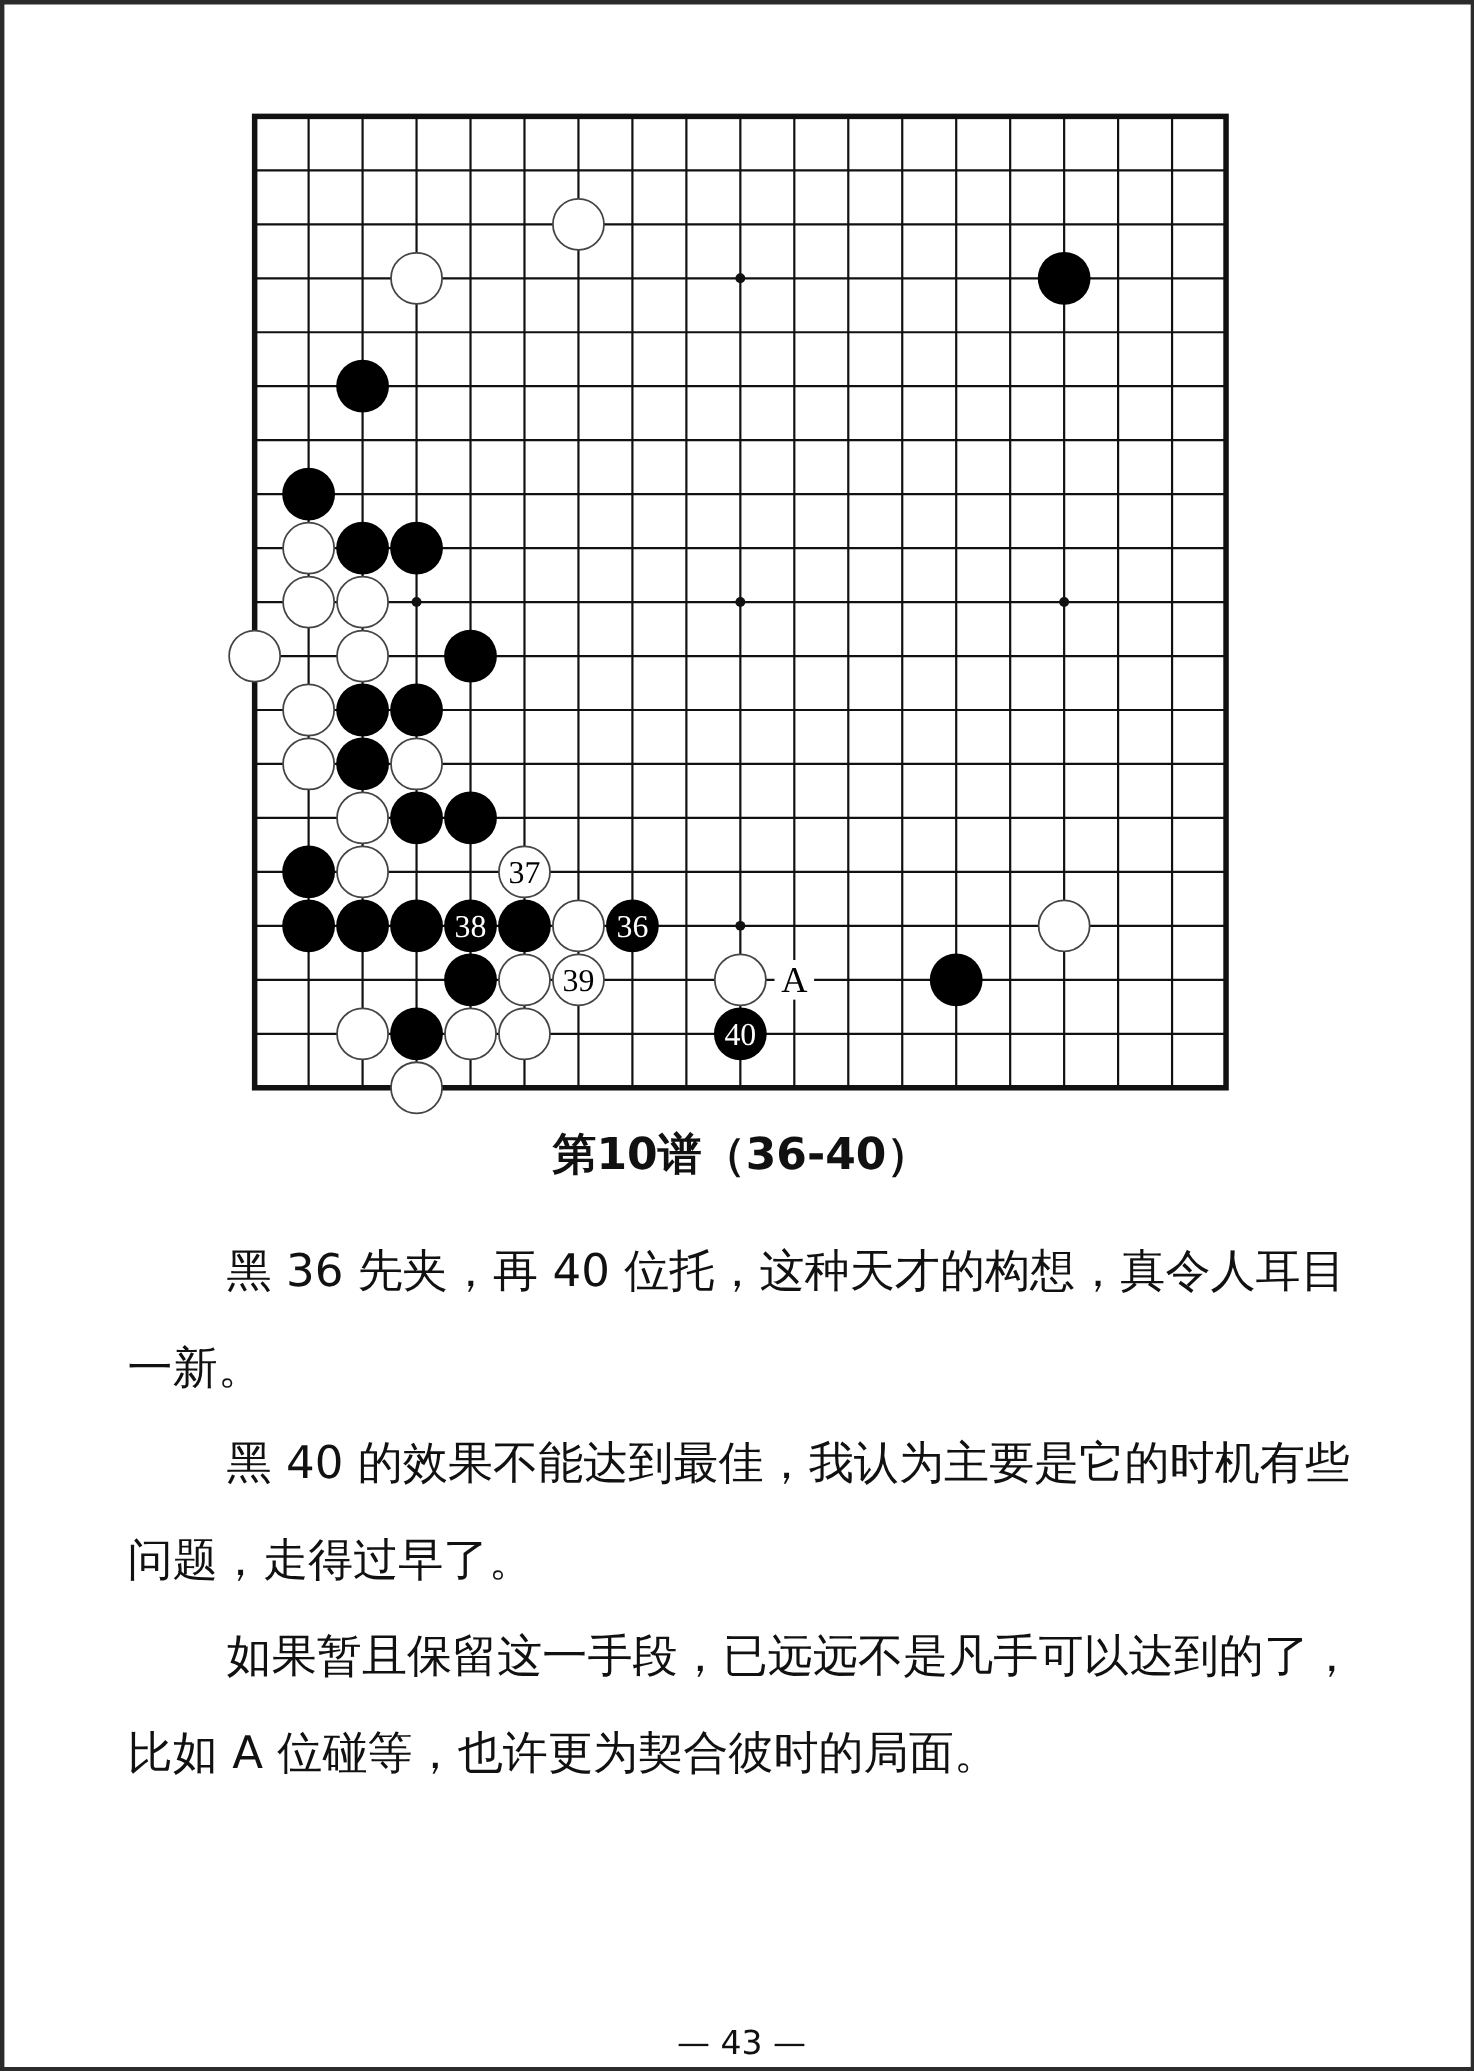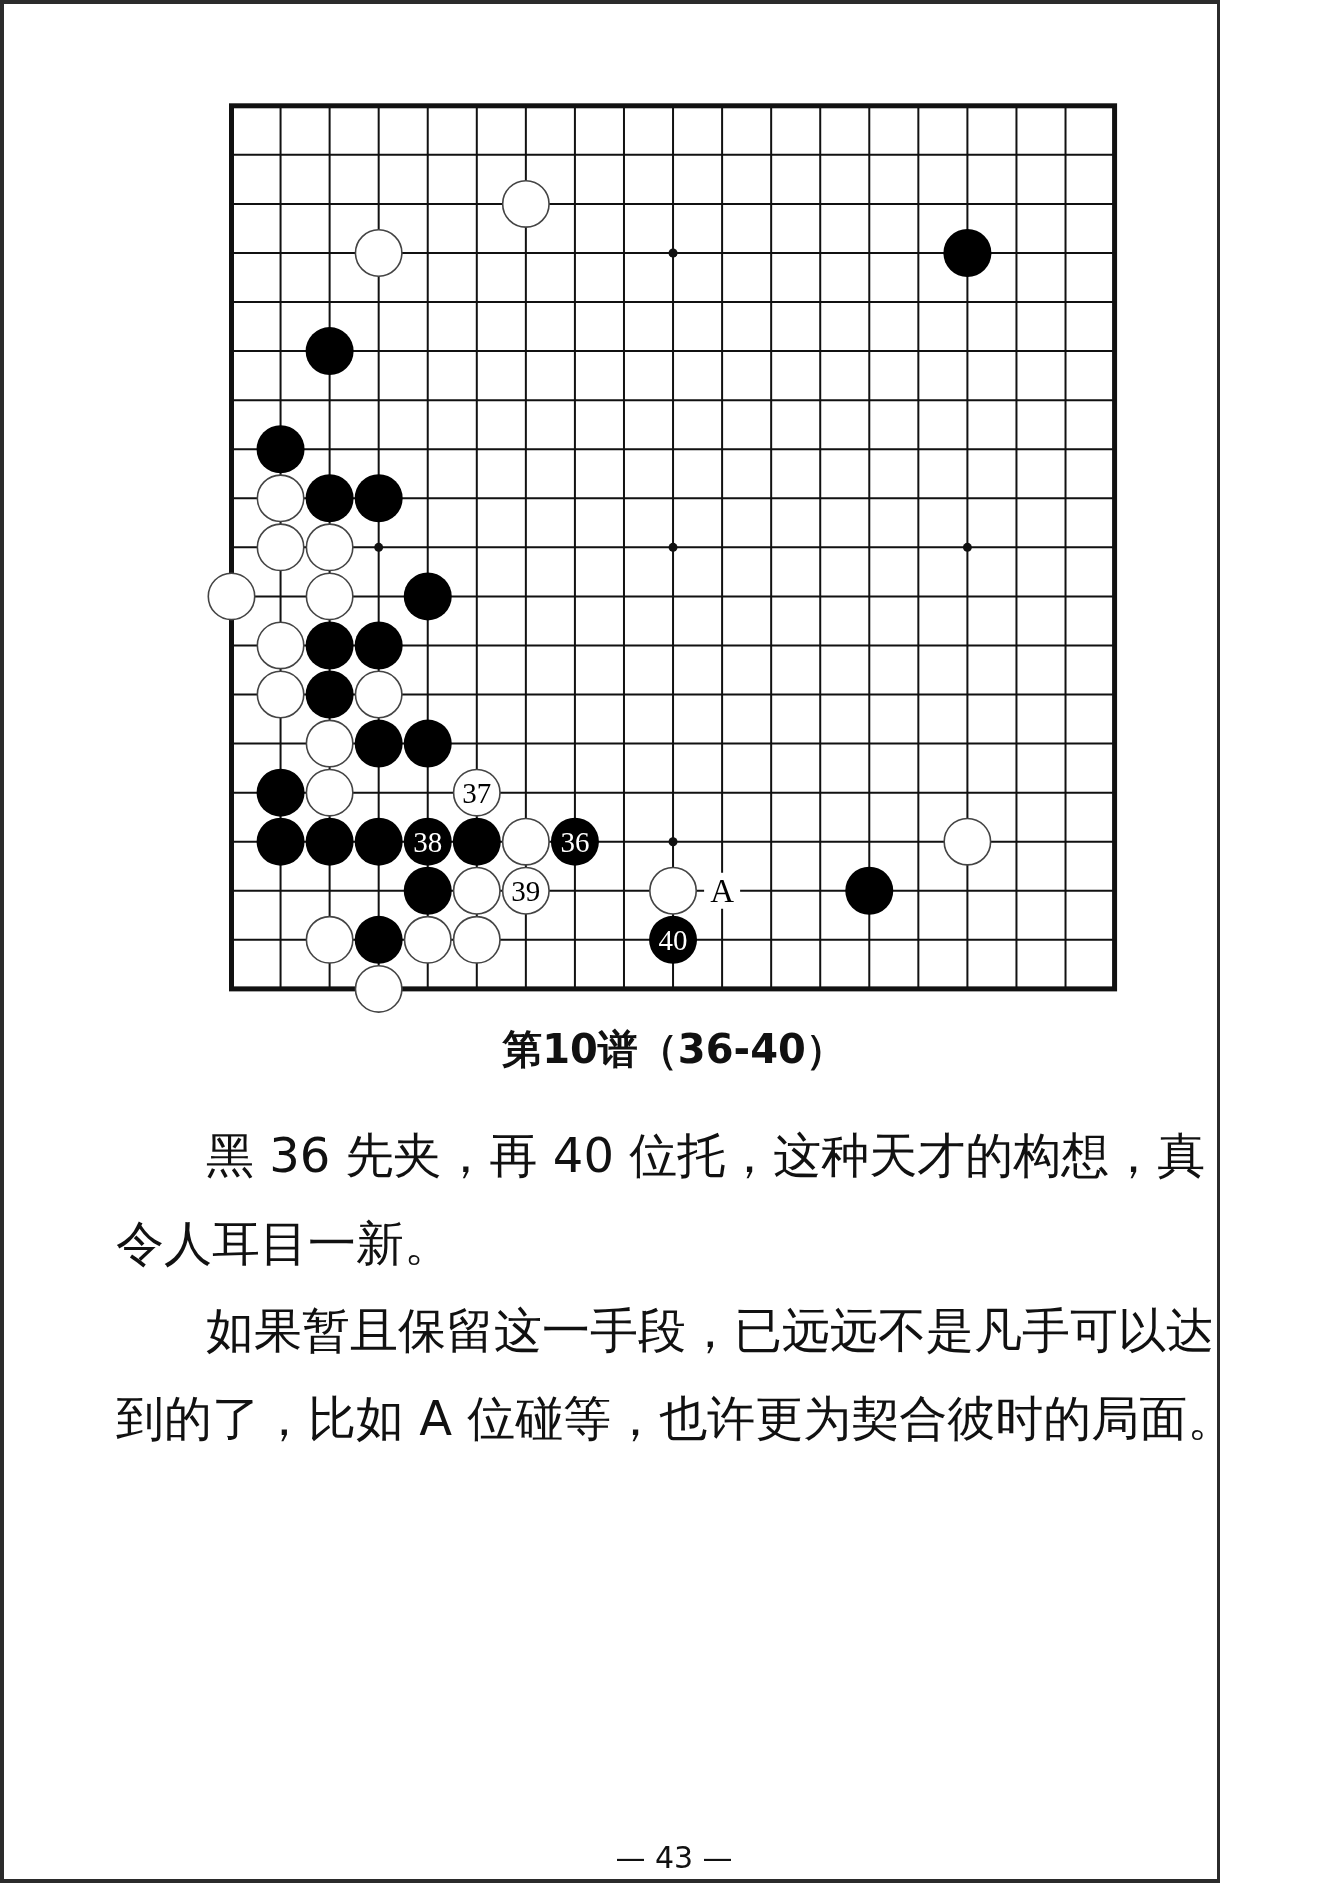--- a/index.html
+++ b/index.html
@@ -1,29 +1,29 @@
 <!DOCTYPE html>
 <html><head>
 <meta charset="utf-8">
 <style>
   html, body { margin: 0; padding: 0; background: #ffffff; }
   body { width: 1340px; height: 1883px; position: relative; overflow: hidden; }
   .page {
-    position: absolute; left: 0; top: 0; width: 1220px; height: 1883px;
+    position: absolute; left: 0; top: 0; width: 1340px; height: 1883px;
     box-sizing: border-box; border: 4px solid #2b2b2b; border-right-width: 3px; background: #fff;
   }
   .board { position: absolute; left: 0; top: 0; }
   .caption {
     position: absolute; left: 0; width: 1340px; top: 1018px; text-align: center;
     font-family: "DejaVu Sans", sans-serif; font-weight: bold; font-size: 40px; color: #111;
     letter-spacing: 0px;
   }
   .body-text {
     position: absolute; left: 112px; width: 1135px; top: 1108px;
-    font-family: "DejaVu Sans", sans-serif; font-size: 48px; line-height: 87.6px; color: #111;
+    font-family: "DejaVu Sans", sans-serif; font-size: 41px; line-height: 87.6px; color: #111;
   }
   .para { margin: 0; text-indent: 90px; }
   .page-number {
     position: absolute; left: 0; width: 1340px; top: 1836px; text-align: center;
     font-family: "DejaVu Sans", sans-serif; font-size: 30px; color: #111;
   }
 </style>
 </head>
 <body>
 
@@ -221,17 +221,18 @@
           <rect x="700.1" y="868.76" width="36" height="36" fill="#fff"></rect>
           <text x="718.1" y="897.76" text-anchor="middle" font-family="&quot;Liberation Serif&quot;, serif" font-size="33" fill="#000">A</text>
         </g>
       </g>
   </svg>
 
   <div class="caption">第10谱（36-40）</div>
 
   <div class="body-text">
     <p class="para">黑 36 先夹，再 40 位托，这种天才的构想，真令人耳目一新。</p>
+    <p class="para">黑 40 的效果不能达到最佳，我认为主要是它的时机有些问题，走得过早了。</p>
     <p class="para">如果暂且保留这一手段，已远远不是凡手可以达到的了，比如 A 位碰等，也许更为契合彼时的局面。</p>
   </div>
 
   <div class="page-number">— 43 —</div>
 </div>
 
 </body></html>

